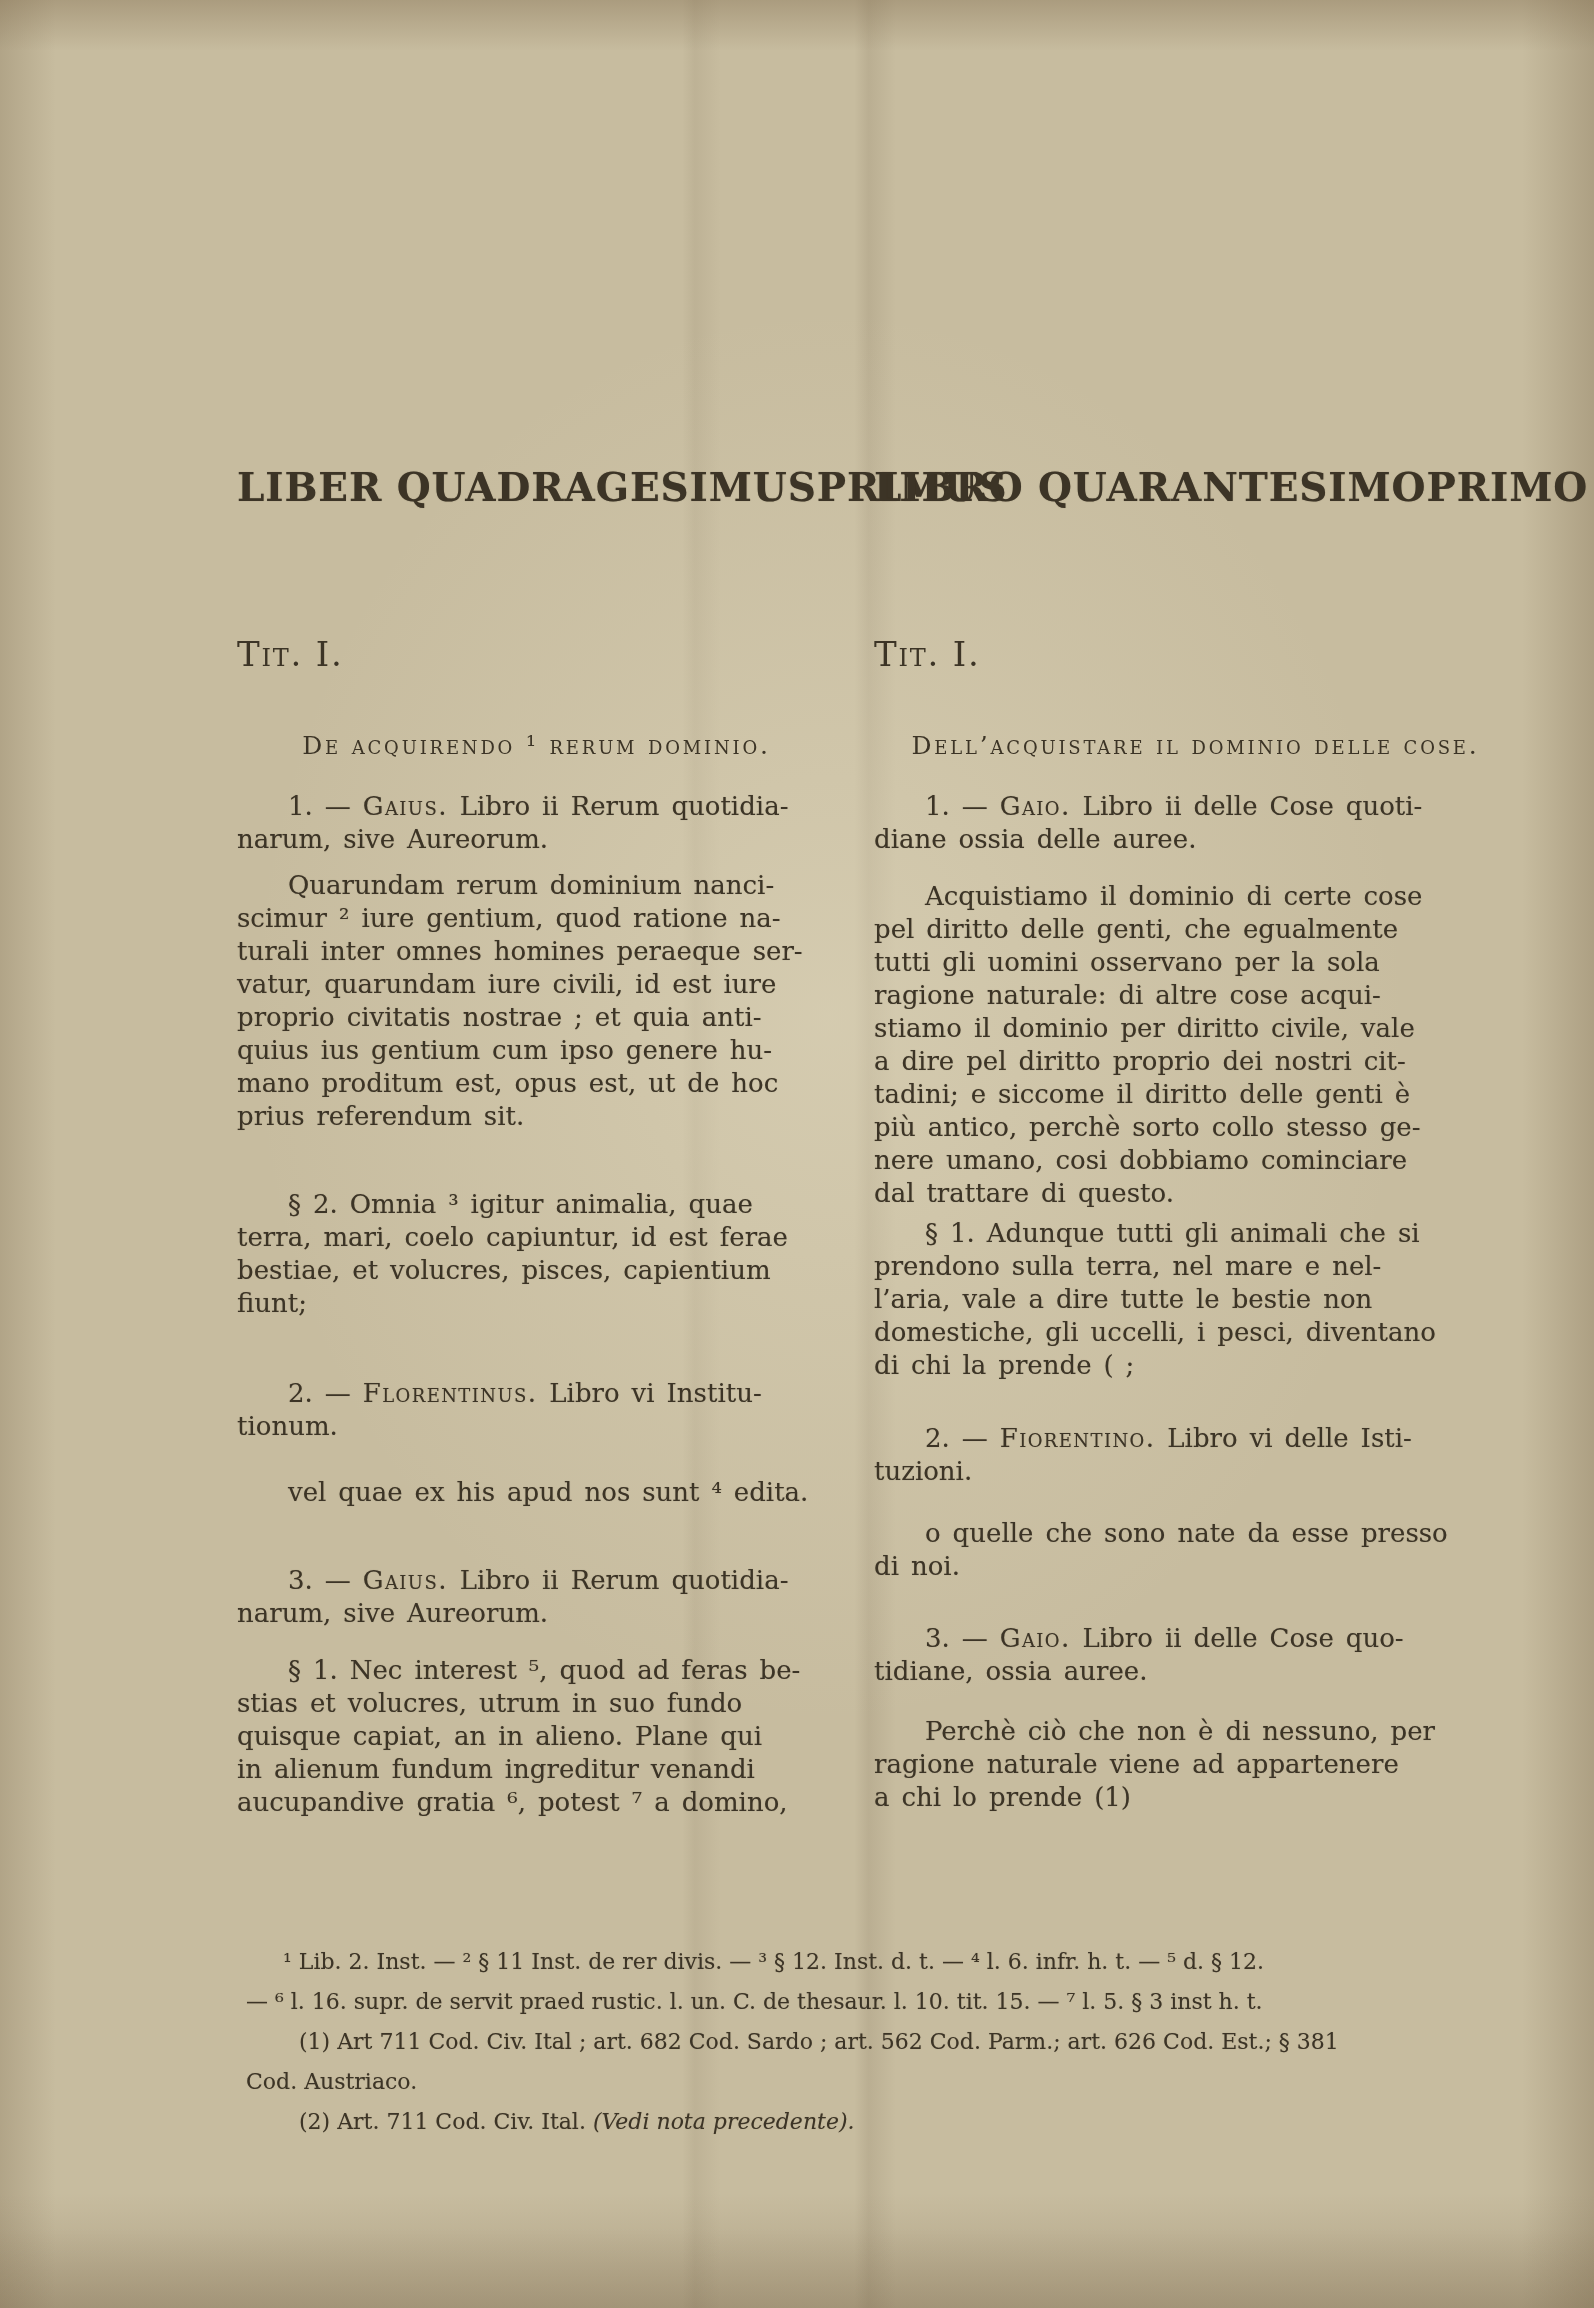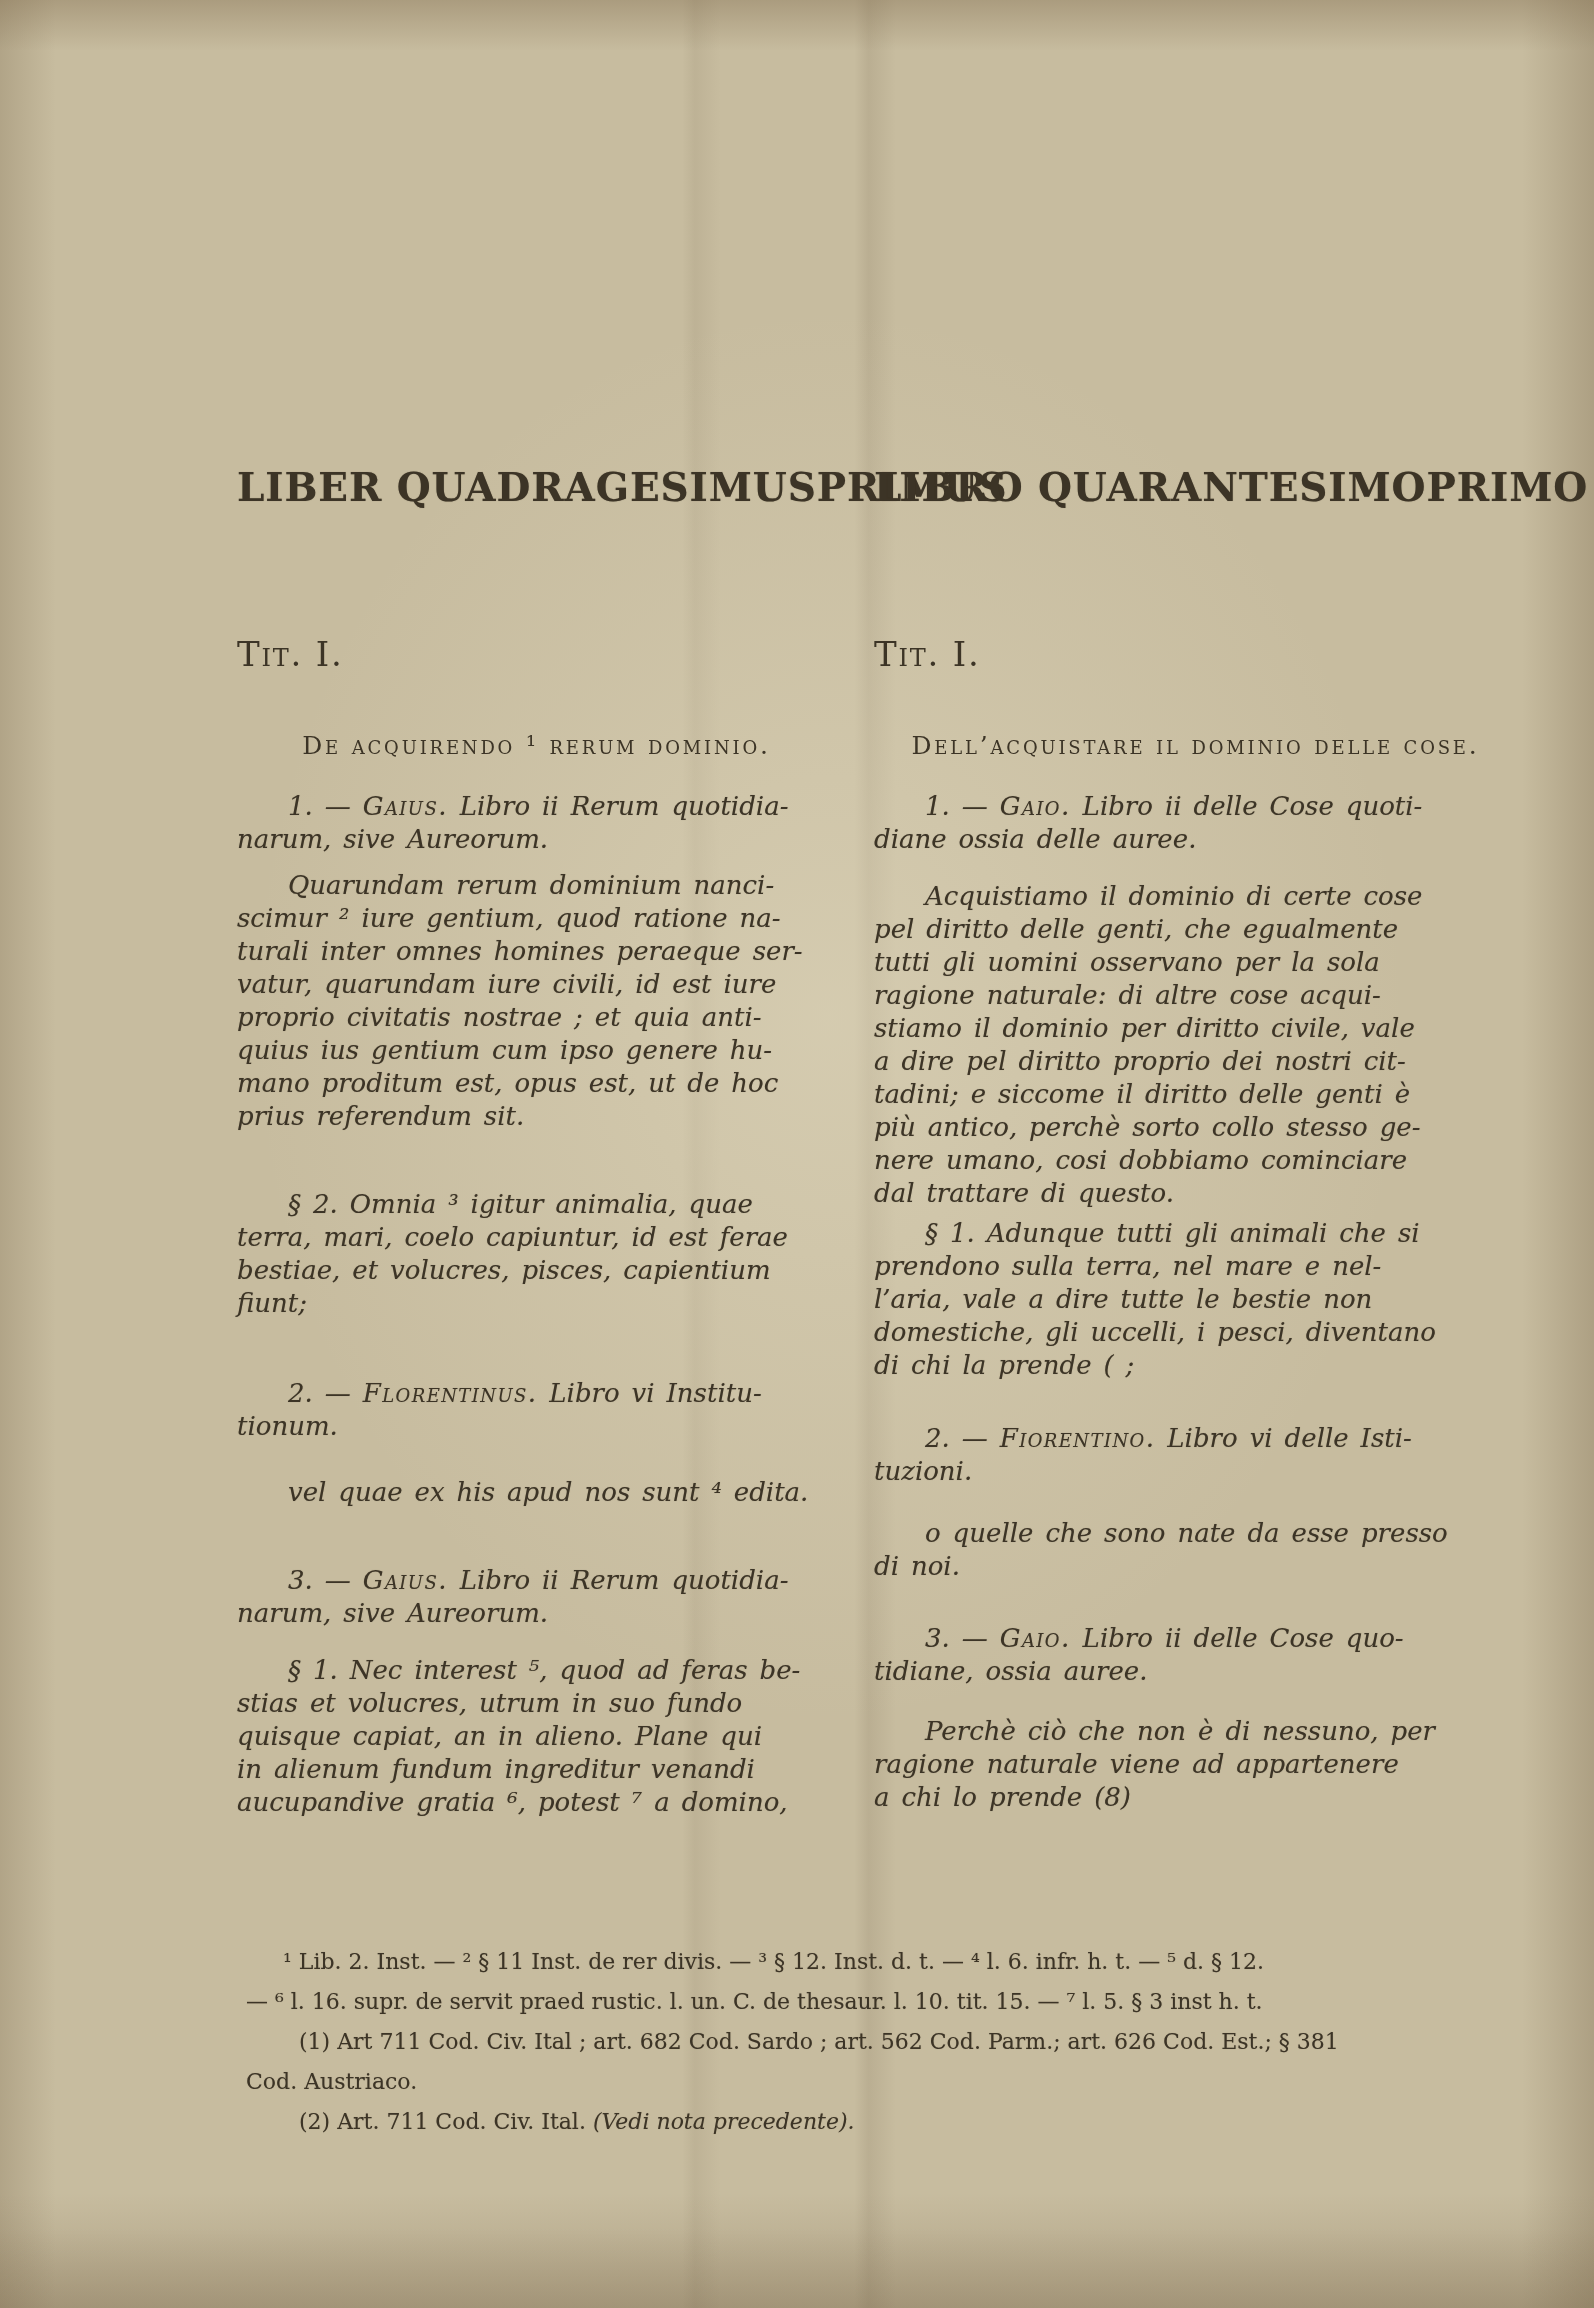--- a/index.html
+++ b/index.html
@@ -35,21 +35,20 @@
   }
   .rubric {
     margin-top:55px; font-size:25px; line-height:32px; letter-spacing:2.8px;
     font-variant:small-caps; text-align:center; white-space:nowrap;
   }
   .body-text { margin-top:27.5px; }
   .para, .lead {
     margin:0; font-size:26px; line-height:33px; white-space:pre-line;
     text-indent:51px; word-spacing:3.7px;
     text-shadow:0 0 0.9px rgba(66,54,38,.35);
-    font-style:italic;
   }
   .sc { font-variant:small-caps; letter-spacing:1.4px; }
   .footnotes {
     position:absolute; left:246px; top:1942px; width:1258px;
     font-size:22px; line-height:40px;
     text-shadow:0 0 0.9px rgba(66,54,38,.3);
   }
   .fn { white-space:pre-line; }
   .fn-ind1 { text-indent:37px; }
   .fn-ind2 { text-indent:53px; }
@@ -133,21 +132,21 @@
 domestiche, gli uccelli, i pesci, diventano
 di chi la prende (  ;</p>
     <p class="lead r-b4"><span>2. —</span> <span class="sc">Fiorentino.</span><span> Libro vi delle Isti-
 tuzioni.</span></p>
     <p class="para r-b5">o quelle che sono nate da esse presso
 di noi.</p>
     <p class="lead r-b6"><span>3. —</span> <span class="sc">Gaio.</span><span> Libro ii delle Cose  quo-
 tidiane, ossia auree.</span></p>
     <p class="para r-b7">Perchè ciò che non è di nessuno, per
 ragione naturale viene ad appartenere
-a chi lo prende (8)</p>
+a chi lo prende (1)</p>
   </div>
 </div>
 
 <div class="footnotes">
   <div class="fn fn-ind1">¹ Lib. 2. Inst. — ² § 11 Inst. de rer divis. — ³ § 12. Inst. d. t. — ⁴ l. 6.  infr. h. t. — ⁵ d. § 12.</div>
   <div class="fn">— ⁶ l. 16. supr. de servit praed rustic. l. un. C. de thesaur. l. 10. tit. 15. — ⁷ l. 5. § 3 inst h. t.</div>
   <div class="fn fn-ind2">(1) Art 711 Cod. Civ. Ital ; art. 682 Cod. Sardo ; art. 562 Cod. Parm.; art. 626 Cod. Est.; § 381</div>
   <div class="fn">Cod. Austriaco.</div>
   <div class="fn fn-ind2"><span>(2) Art. 711 Cod. Civ. Ital. </span><span class="it">(Vedi nota precedente).</span></div>
 </div>

